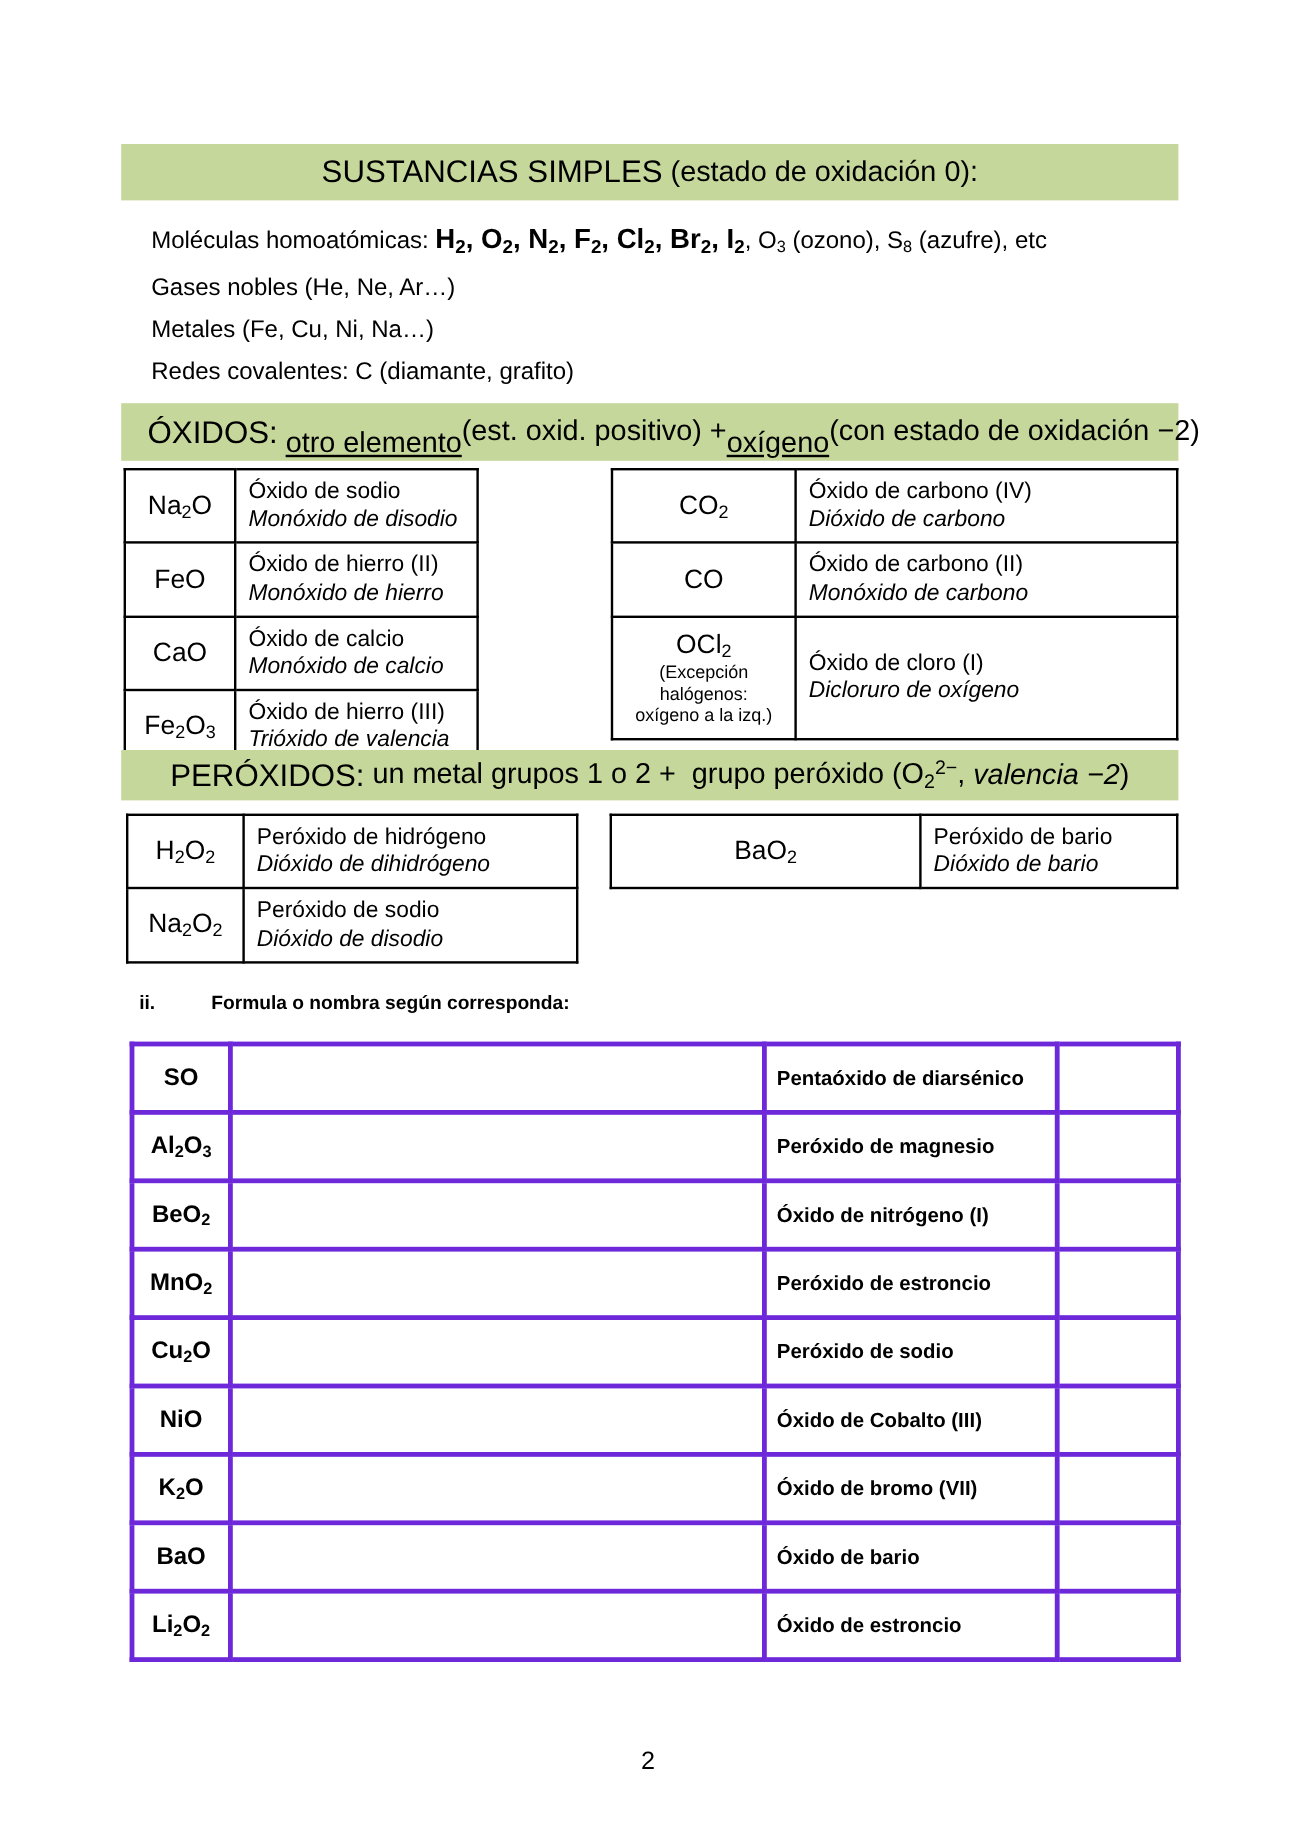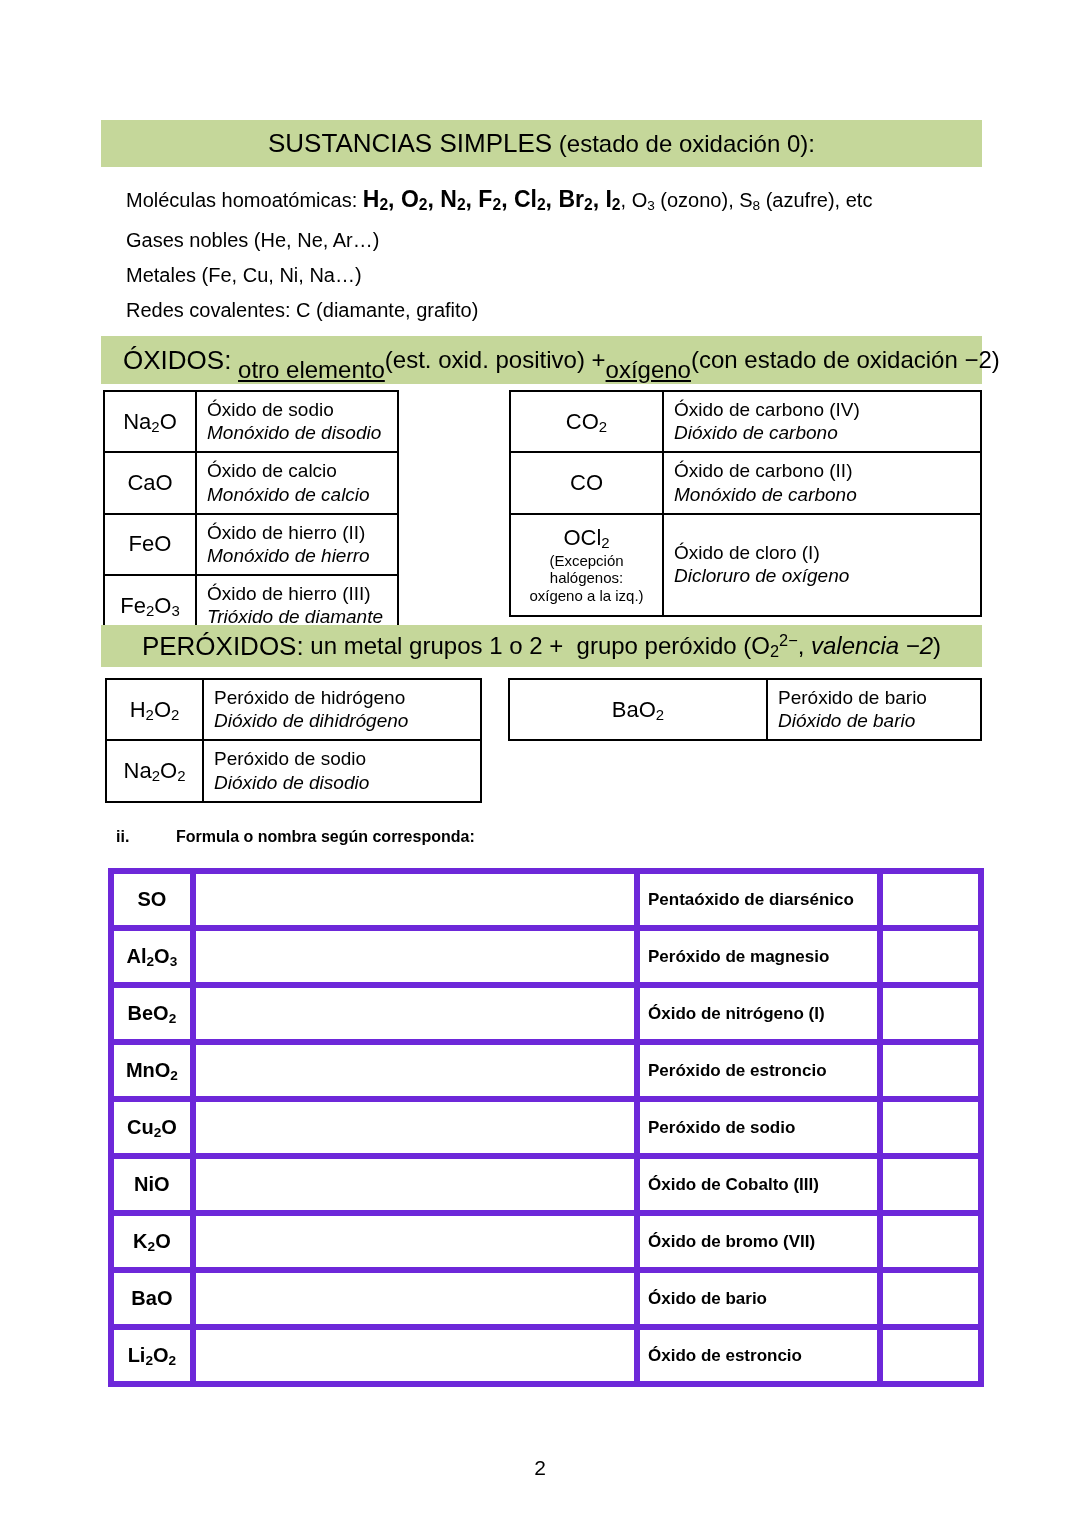--- a/index.html
+++ b/index.html
@@ -88,21 +88,21 @@
     font-size:16px; font-weight:bold;
     white-space:nowrap;
   }
   #exercise-heading .num { display:inline-block; width:60px; }
 
   
   #tbl-exercise {
     position:absolute; left:108px; top:868px; width:876px;
     border-collapse:collapse;
   }
-  #tbl-exercise td { border:6px solid #6d28d9; height:57px; }
+  #tbl-exercise td { border:4px solid #6d28d9; height:57px; }
   #tbl-exercise td.ex-formula {
     width:82px; text-align:center;
     font-size:20px; font-weight:bold;
   }
   #tbl-exercise td.ex-blank-a { width:448px; }
   #tbl-exercise td.ex-name {
     width:244px; font-size:17px; font-weight:bold;
     padding-left:8px;
   }
   #tbl-exercise td.ex-blank-b { width:102px; }
@@ -151,38 +151,38 @@
   <table class="box" id="tbl-oxides-left">
     <tbody>
         <tr>
       <td class="formula">Na<sub>2</sub>O</td>
       <td class="names">
         <div>Óxido de sodio</div>
         <div class="alt">Monóxido de disodio</div>
       </td>
     </tr>
     <tr>
+      <td class="formula">FeO</td>
+      <td class="names">
+        <div>Óxido de hierro (II)</div>
+        <div class="alt">Monóxido de hierro</div>
+      </td>
+    </tr>
+    <tr>
       <td class="formula">CaO</td>
       <td class="names">
         <div>Óxido de calcio</div>
         <div class="alt">Monóxido de calcio</div>
       </td>
     </tr>
     <tr>
-      <td class="formula">FeO</td>
-      <td class="names">
-        <div>Óxido de hierro (II)</div>
-        <div class="alt">Monóxido de hierro</div>
-      </td>
-    </tr>
-    <tr>
       <td class="formula">Fe<sub>2</sub>O<sub>3</sub></td>
       <td class="names">
         <div>Óxido de hierro (III)</div>
-        <div class="alt">Trióxido de diamante</div>
+        <div class="alt">Trióxido de valencia</div>
       </td>
     </tr>
   </tbody>
     </table>
 
   <table class="box" id="tbl-oxides-right">
     <tbody>
         <tr>
       <td class="formula">CO<sub>2</sub></td>
       <td class="names">

